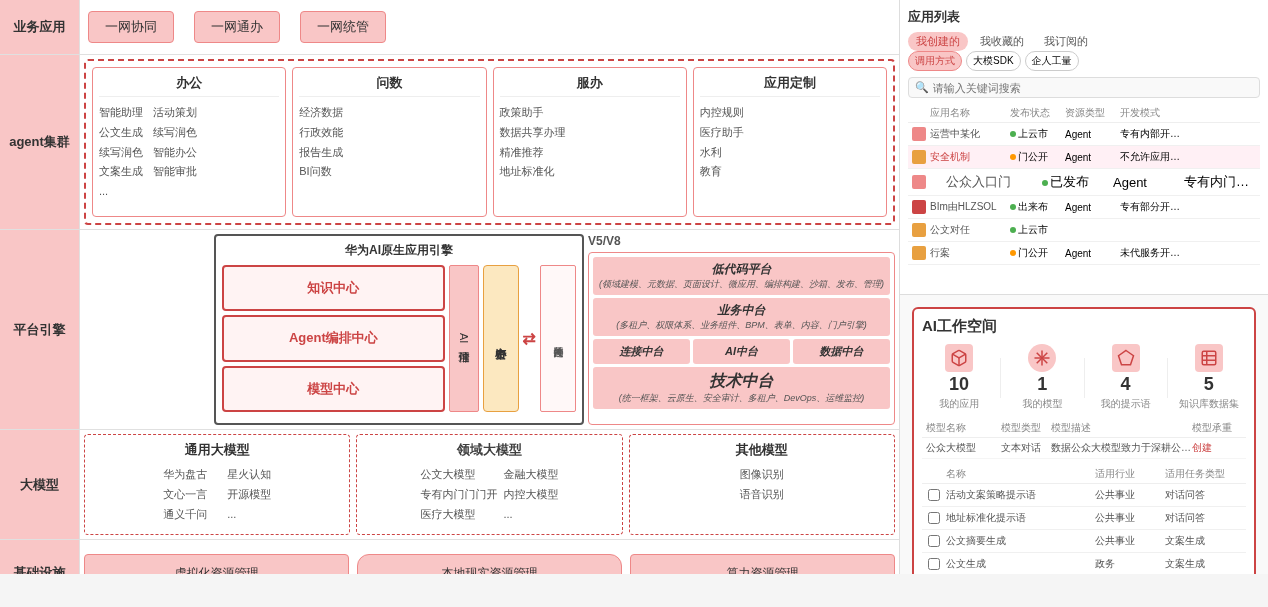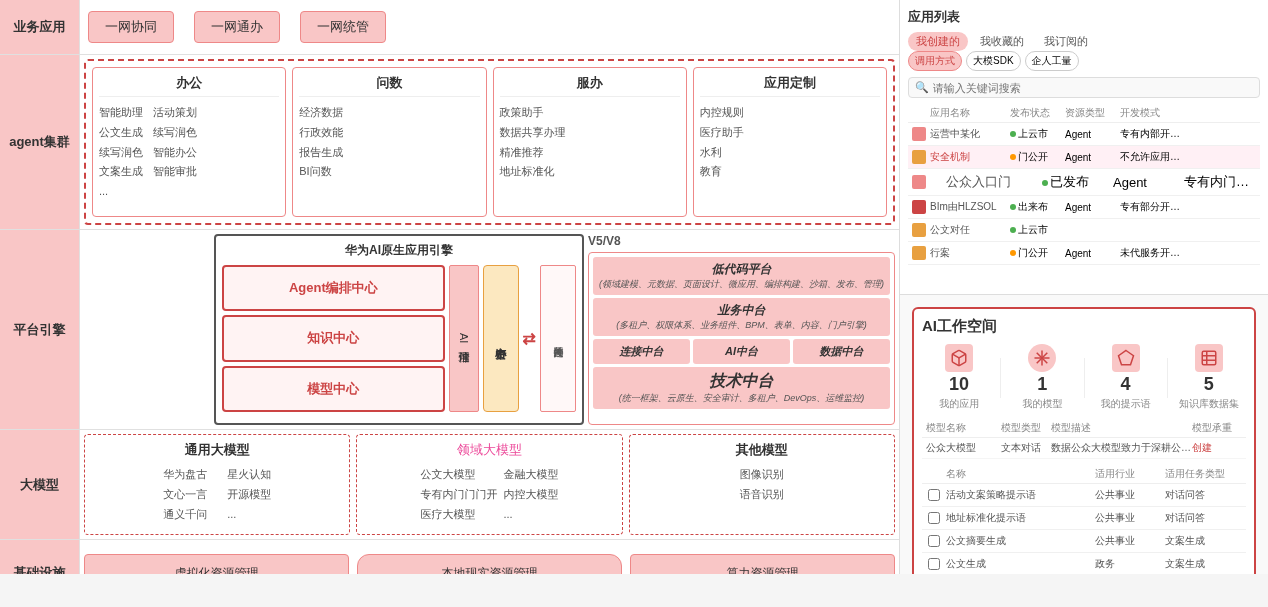--- a/index.html
+++ b/index.html
@@ -116,22 +116,22 @@
     <div class="row row-3" style="height:200px;">
       <div class="row-label">平台引擎</div>
       <div class="row-content" style="padding:4px;justify-content:flex-end;">
         <div style="display:flex;gap:4px;height:100%;">
 
           <div style="border:2px solid #555;border-radius:4px;padding:6px;flex:0 0 370px;position:relative;">
             <div style="text-align:center;font-size:12px;font-weight:bold;color:#333;margin-bottom:6px;">华为AI原生应用引擎</div>
             <div style="display:flex;gap:4px;height:calc(100% - 28px);">
 
               <div style="flex:1;display:flex;flex-direction:column;gap:4px;">
+                <div style="border:2px solid #c44;border-radius:4px;padding:8px;text-align:center;font-size:13px;font-weight:bold;color:#c44;background:#fff3f3;flex:1;display:flex;align-items:center;justify-content:center;">知识中心</div>
                 <div style="border:2px solid #c44;border-radius:4px;padding:8px;text-align:center;font-size:13px;font-weight:bold;color:#c44;background:#fff3f3;flex:1;display:flex;align-items:center;justify-content:center;">Agent编排中心</div>
-                <div style="border:2px solid #c44;border-radius:4px;padding:8px;text-align:center;font-size:13px;font-weight:bold;color:#c44;background:#fff3f3;flex:1;display:flex;align-items:center;justify-content:center;">知识中心</div>
                 <div style="border:2px solid #c44;border-radius:4px;padding:8px;text-align:center;font-size:13px;font-weight:bold;color:#c44;background:#fff3f3;flex:1;display:flex;align-items:center;justify-content:center;">模型中心</div>
               </div>
 
               <div style="width:30px;display:flex;flex-direction:column;gap:2px;">
                 <div style="background:#f9c6c6;border:1px solid #e88;border-radius:2px;writing-mode:vertical-lr;font-size:11px;color:#333;display:flex;align-items:center;justify-content:center;flex:1;padding:2px;text-align:center;">AI可信治理</div>
               </div>
 
               <div style="width:36px;background:#fce8c0;border:1px solid #e8a040;border-radius:4px;display:flex;align-items:center;justify-content:center;font-size:11px;font-weight:bold;color:#333;text-align:center;cursor:pointer;">
                 <span style="writing-mode:vertical-lr;">资产中心</span>
               </div>
@@ -188,21 +188,21 @@
             </div>
             <div>
               <div>星火认知</div>
               <div>开源模型</div>
               <div>...</div>
             </div>
           </div>
         </div>
 
         <div style="flex:1;border:1px dashed #c44;border-radius:4px;padding:6px;">
-          <div style="font-size:13px;font-weight:normal;color:#ec4899;text-align:center;margin-bottom:6px;">领域大模型</div>
+          <div style="font-size:13px;font-weight:bold;color:#404040;text-align:center;margin-bottom:6px;">领域大模型</div>
           <div style="display:flex;gap:6px;font-size:11px;color:#555;line-height:1.8;justify-content:center;">
             <div>
               <div>公文大模型</div>
               <div>专有内门门门开</div>
               <div>医疗大模型</div>
             </div>
             <div>
               <div>金融大模型</div>
               <div>内控大模型</div>
               <div>...</div>

